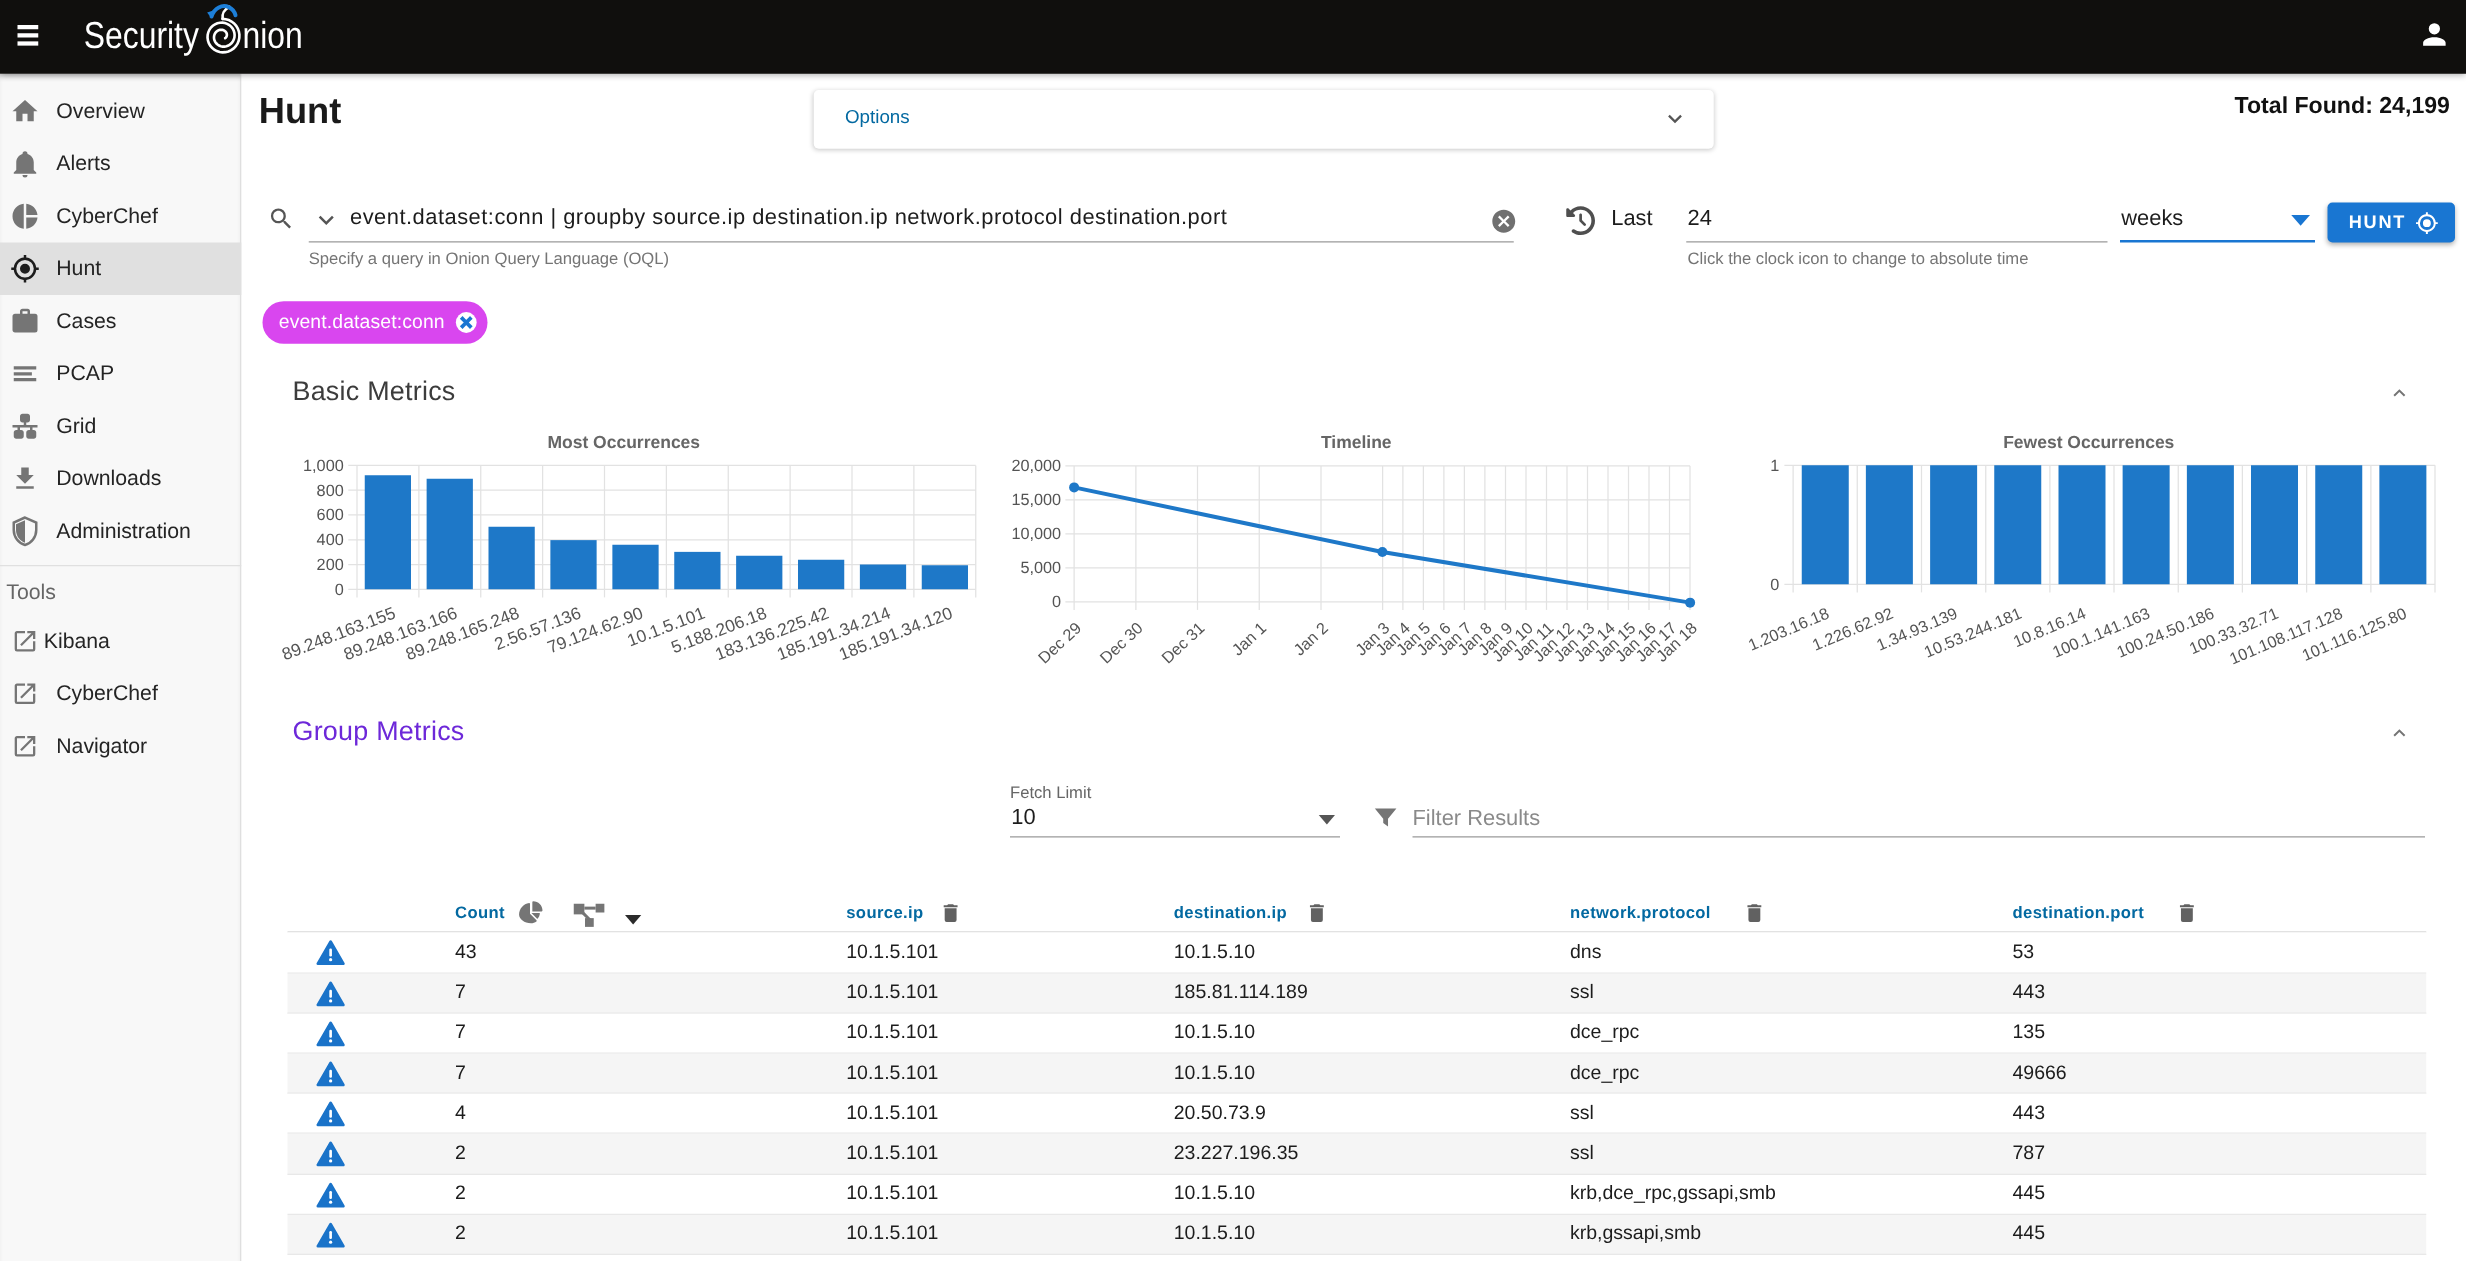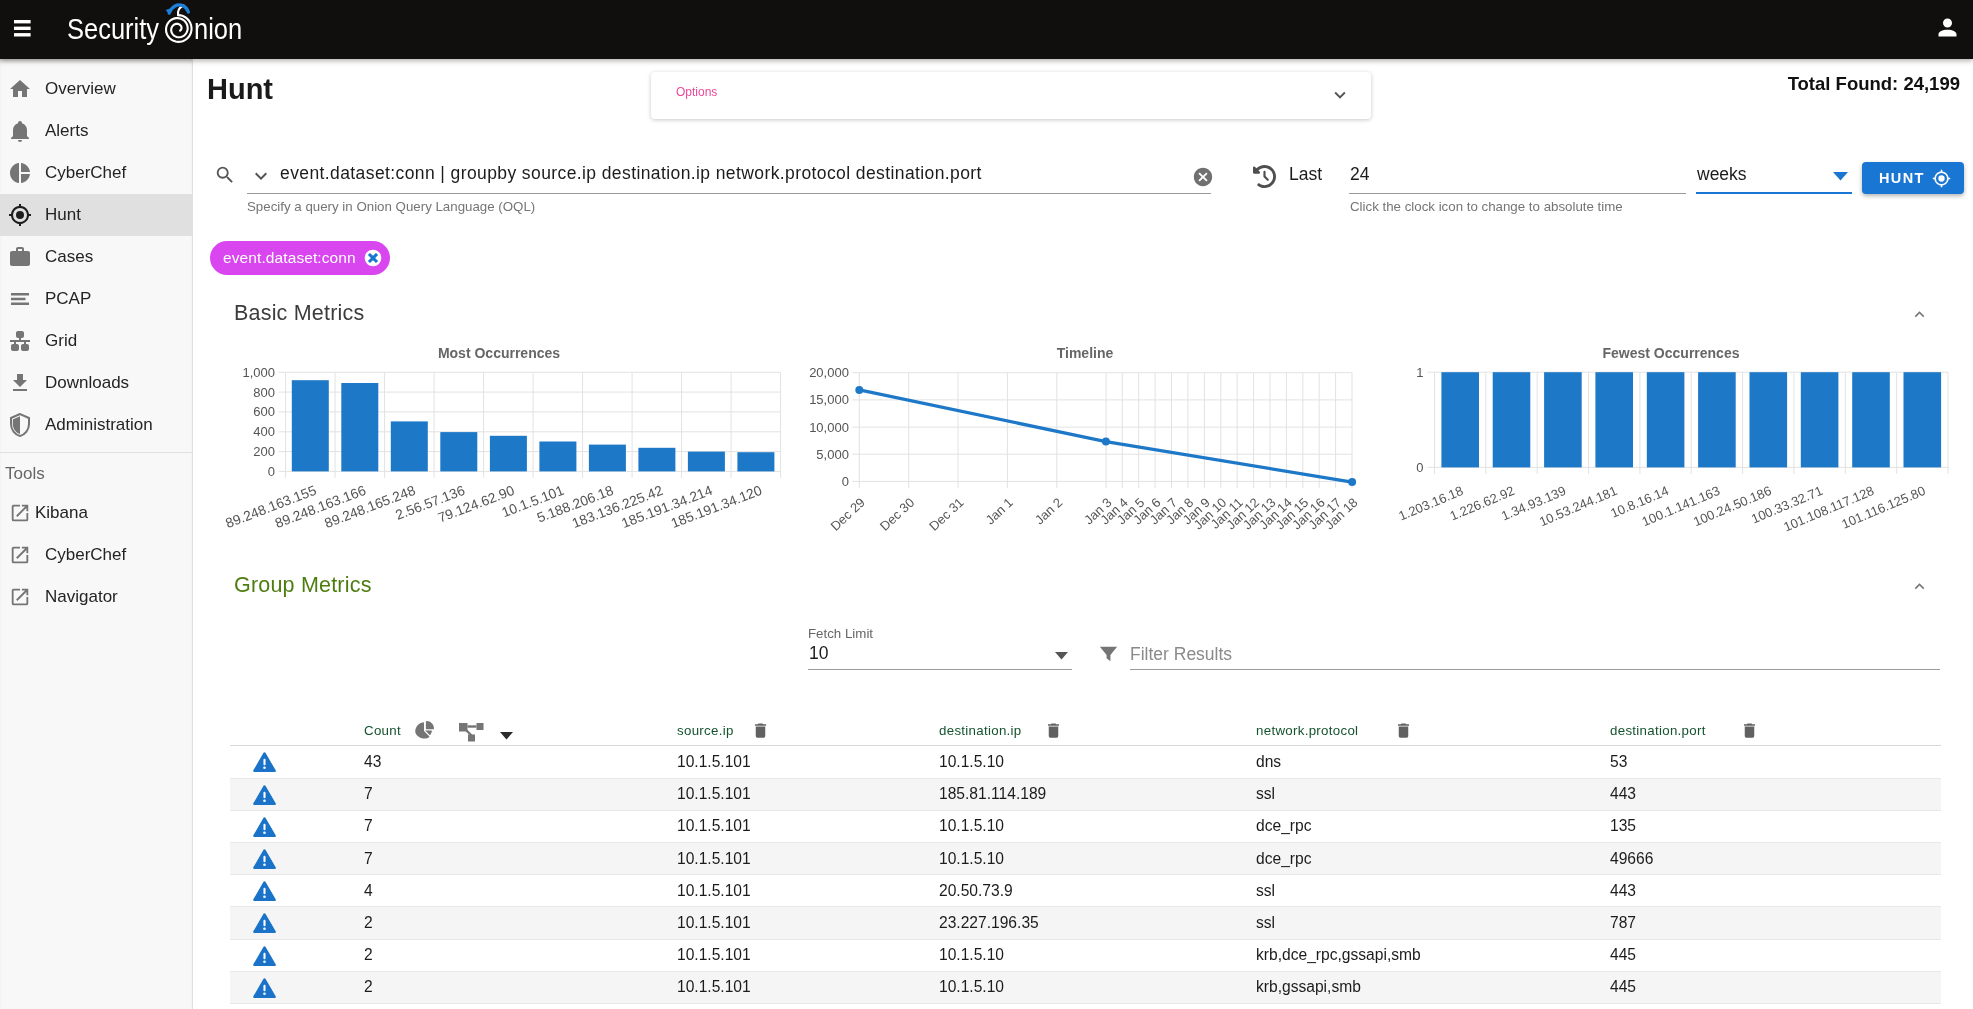--- a/index.html
+++ b/index.html
@@ -2,21 +2,21 @@
 <html><head><meta charset="utf-8"><title>Security Onion - Hunt</title><style>
 *{margin:0;padding:0;box-sizing:border-box}
 html,body{width:1973px;height:1009px;font-family:"Liberation Sans",sans-serif;background:#fff;overflow:hidden}
 #app{position:relative;width:1973px;height:1009px;background:#fff;overflow:hidden}
 .abs{position:absolute}
 svg{display:block;overflow:visible}
 .nav-label{font-size:17px;color:#242424}
 .inp{font-size:17.5px;color:#1c1c1c;white-space:nowrap}
 .hint{font-size:13.3px;color:#757575;white-space:nowrap}
 .cell{position:absolute;font-size:15.6px;color:#1c1c1c;top:50%;transform:translateY(-50%);white-space:nowrap}
-.hdrtxt{position:absolute;font-size:13.3px;font-weight:normal;letter-spacing:0.3px;color:#14532d;top:50%;transform:translateY(-50%)}
+.hdrtxt{position:absolute;font-size:13.3px;font-weight:bold;letter-spacing:0.3px;color:#0369a1;top:50%;transform:translateY(-50%)}
 .ylab{font-size:13px;fill:#545454}
 .xlab{font-size:13px;fill:#545454}
 .ctitle{font-size:14px;font-weight:bold;fill:#666}
 </style></head><body>
 <div id="app">
     <div class="abs" style="left:0;top:0;width:1973px;height:59px;background:#100f0d;z-index:30;box-shadow:0 2px 5px rgba(0,0,0,0.3)">
       <div class="abs" style="left:13.9px;top:20.4px">
         <svg width="17" height="17" viewBox="0 0 17 17">
           <rect x="0" y="0" width="16.6" height="3.4" fill="#fff"></rect>
           <rect x="0" y="6.6" width="16.6" height="3.4" fill="#fff"></rect>
@@ -110,21 +110,21 @@
       <div class="abs nav-label" style="left:45px;top:486px">CyberChef</div>
       <div class="abs" style="left:9px;top:527px">
         <svg width="22" height="22" viewBox="0 0 24 24">
           <path d="M14,3V5H17.59L7.76,14.83L9.17,16.24L19,6.41V10H21V3M19,19H5V5H12V3H5C3.89,3 3,3.89 3,5V19A2,2 0 0,0 5,21H19A2,2 0 0,0 21,19V12H19V19Z" fill="#757575"></path>
         </svg>
       </div>
       <div class="abs nav-label" style="left:45px;top:528px">Navigator</div>
     </div>
     <div class="abs" style="left:207px;top:73px;font-size:29px;font-weight:bold;color:#1a1a1a">Hunt</div>
     <div class="abs" style="left:651px;top:72px;width:720px;height:47px;background:#fff;border-radius:4px;box-shadow:0 1px 4px rgba(0,0,0,0.22)">
-      <div class="abs" style="left:25px;top:13px;font-size:12px;color:#ec4899">Options</div>
+      <div class="abs" style="left:25px;top:13px;font-size:15px;color:#0369a1">Options</div>
       <div class="abs" style="left:678px;top:12px">
         <svg width="22" height="22" viewBox="0 0 24 24">
           <path d="M7.41,8.58L12,13.17L16.59,8.58L18,10L12,16L6,10L7.41,8.58Z" fill="#555"></path>
         </svg>
       </div>
     </div>
     <div class="abs" style="left:1520px;top:73px;width:440px;text-align:right;font-size:18.5px;font-weight:bold;color:#111">Total Found: 24,199</div>
     <div class="abs" style="left:214px;top:164px">
       <svg width="22" height="22" viewBox="0 0 24 24">
         <path d="M9.5,3A6.5,6.5 0 0,1 16,9.5C16,11.11 15.41,12.59 14.44,13.73L14.71,14H15.5L20.5,19L19,20.5L14,15.5V14.71L13.73,14.44C12.59,15.41 11.11,16 9.5,16A6.5,6.5 0 0,1 3,9.5A6.5,6.5 0 0,1 9.5,3M9.5,5C7,5 5,7 5,9.5C5,12 7,14 9.5,14C12,14 14,12 14,9.5C14,7 12,5 9.5,5Z" fill="#555"></path>
@@ -316,21 +316,21 @@
       <text class="xlab" x="340.9" y="149" text-anchor="end" transform="rotate(-23 340.9 149)">100.1.141.163</text>
       <rect x="369.5" y="27.2" width="37.6" height="95.2" fill="#1e78c8"></rect>
       <text class="xlab" x="392.3" y="149" text-anchor="end" transform="rotate(-23 392.3 149)">100.24.50.186</text>
       <rect x="420.8" y="27.2" width="37.6" height="95.2" fill="#1e78c8"></rect>
       <text class="xlab" x="443.6" y="149" text-anchor="end" transform="rotate(-23 443.6 149)">100.33.32.71</text>
       <rect x="472.2" y="27.2" width="37.6" height="95.2" fill="#1e78c8"></rect>
       <text class="xlab" x="495.0" y="149" text-anchor="end" transform="rotate(-23 495.0 149)">101.108.117.128</text>
       <rect x="523.5" y="27.2" width="37.6" height="95.2" fill="#1e78c8"></rect>
       <text class="xlab" x="546.3" y="149" text-anchor="end" transform="rotate(-23 546.3 149)">101.116.125.80</text>
     </svg>
-    <div class="abs" style="left:234px;top:573px;font-size:21.5px;letter-spacing:0.2px;color:#4d7c0f">Group Metrics</div>
+    <div class="abs" style="left:234px;top:573px;font-size:21.5px;letter-spacing:0.2px;color:#6d28d9">Group Metrics</div>
     <div class="abs" style="left:1910px;top:577px">
       <svg width="19" height="19" viewBox="0 0 24 24">
         <path d="M7.41,15.41L12,10.83L16.59,15.41L18,14L12,8L6,14L7.41,15.41Z" fill="#757575"></path>
       </svg>
     </div>
     <div class="abs" style="left:808px;top:626px;font-size:13.3px;color:#666">Fetch Limit</div>
     <div class="abs inp" style="left:809px;top:643px">10</div>
     <svg class="abs" style="left:1055px;top:652px" width="13" height="8" viewBox="0 0 13 8">
       <path d="M0,0H13L6.5,7.5Z" fill="#555"></path>
     </svg>

